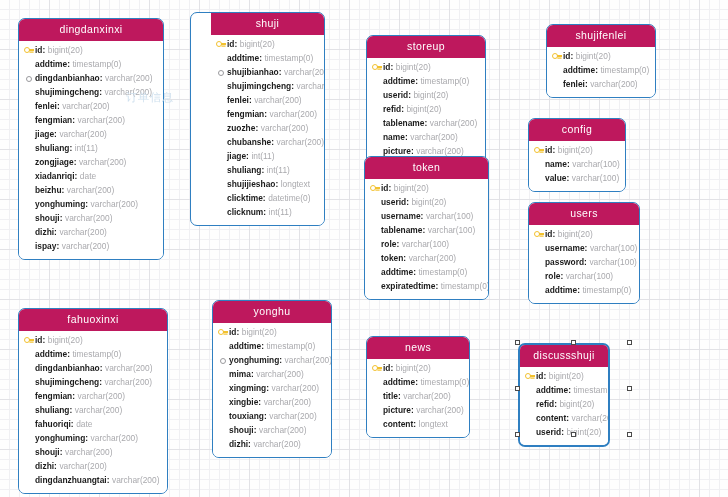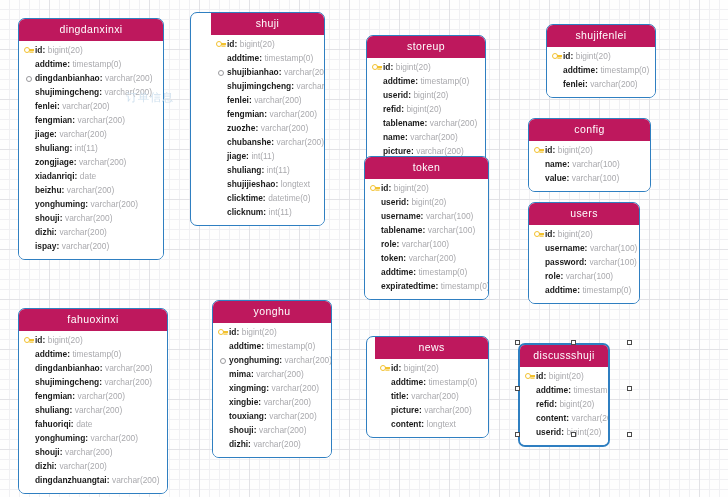--- a/index.html
+++ b/index.html
@@ -363,21 +363,21 @@
             <span class="ftype">timestamp(0)</span>
           </div>
           <div class="field">
             <span class="fmark"></span>
             <span class="fname">fenlei</span>
             <span class="fcolon">:</span>
             <span class="ftype">varchar(200)</span>
           </div>
         </div>
       </div>
-      <div class="entity" style="left: 528px; top: 118px; width: 123px;">
+      <div class="entity" style="left: 528px; top: 118px; width: 98px;">
         <div class="entity-header">config</div>
         <div class="entity-body">
           <div class="field">
             <span class="fmark">
               <span class="key-ico"></span>
             </span>
             <span class="fname">id</span>
             <span class="fcolon">:</span>
             <span class="ftype">bigint(20)</span>
           </div>
@@ -616,21 +616,21 @@
             <span class="ftype">varchar(200)</span>
           </div>
           <div class="field">
             <span class="fmark"></span>
             <span class="fname">dizhi</span>
             <span class="fcolon">:</span>
             <span class="ftype">varchar(200)</span>
           </div>
         </div>
       </div>
-      <div class="entity" style="left: 366px; top: 336px; width: 123px; padding-left: 8px;">
+      <div class="entity" style="left: 366px; top: 336px; width: 104px;">
         <div class="entity-header">news</div>
         <div class="entity-body">
           <div class="field">
             <span class="fmark">
               <span class="key-ico"></span>
             </span>
             <span class="fname">id</span>
             <span class="fcolon">:</span>
             <span class="ftype">bigint(20)</span>
           </div>

